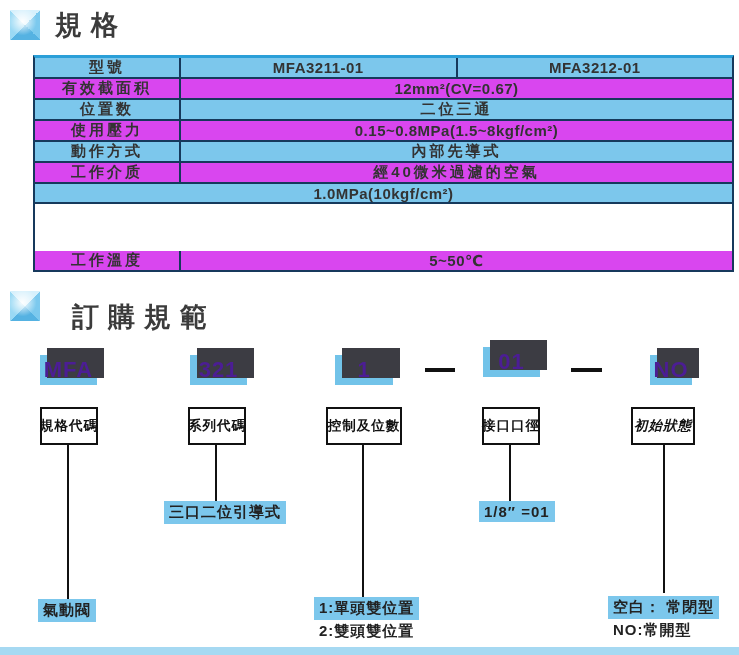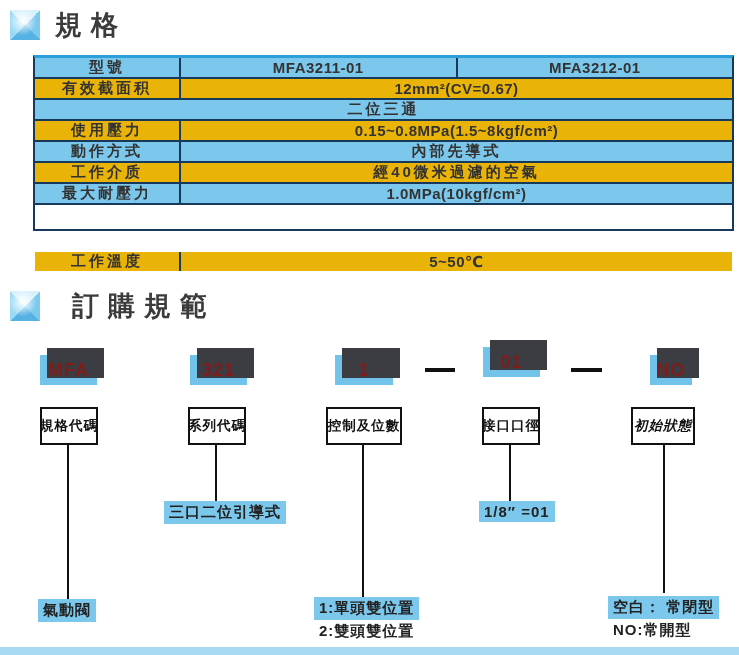--- a/index.html
+++ b/index.html
@@ -15,45 +15,45 @@
     background:
       radial-gradient(circle at 42% 38%, rgba(255,255,255,.95), rgba(255,255,255,0) 55%),
       conic-gradient(from 45deg, #7cc9ee 0 90deg, #55b2e2 90deg 180deg, #9ad9f4 180deg 270deg, #d6f0fc 270deg 360deg);
   }
   .sec-title{
     font-size:27px;font-weight:bold;color:#3b3b3b;letter-spacing:9px;
     line-height:34px;white-space:nowrap;
   }
   
   .spec-table{
-    left:33px;top:55px;width:701px;height:176px;box-sizing:border-box;
+    left:33px;top:55px;width:701px;height:217px;box-sizing:border-box;
     border:2px solid #16395c;border-top:3px solid #2a9fd8;
     display:flex;flex-direction:column;
   }
   .trow{flex:1;display:flex;border-bottom:2px solid #16395c;box-sizing:border-box;}
   .trow:last-child{border-bottom:none;margin-top:47px;}
   .trow.blue{background:#7cc7ec;}
-  .trow.white{background:#eab308;}
+  .trow.white{background:#d946ef;}
   .tlabel{
     width:146px;flex:0 0 146px;border-right:2px solid #16395c;box-sizing:border-box;
     display:flex;align-items:center;justify-content:center;
     font-size:15px;font-weight:bold;color:#333;letter-spacing:3px;
   }
   .tvals{flex:1;display:flex;text-align:right;}
   .tcell{
     flex:1;display:flex;align-items:center;justify-content:center;
     font-size:15px;font-weight:bold;color:#333;letter-spacing:.5px;box-sizing:border-box;
   }
   .tcell.divided{border-left:2px solid #16395c;}
   .tcell.cjk{letter-spacing:3px;}
   
   .code-box{
-    height:30px;background:#72c3e9;color:#7f1d1d;
+    height:30px;background:#72c3e9;color:#4c1d95;
     display:flex;align-items:center;justify-content:center;
-    font-size:18px;font-weight:bold;letter-spacing:1px;
+    font-size:22px;font-weight:bold;letter-spacing:1px;
     position:absolute;z-index:0;text-align:right;
   }
   .code-box::before{
     content:"";position:absolute;left:0;top:0;right:0;bottom:0;
     transform:translate(7px,-7px);background:#3c3c43;z-index:-1;
   }
   .dash{height:4px;background:#111;}
   .label-box{
     height:38px;box-sizing:border-box;border:2px solid #111;background:#fff;
     display:flex;align-items:center;justify-content:center;
@@ -83,46 +83,46 @@
     <div class="tvals">
       <div class="tcell">MFA3211-01</div>
       <div class="tcell divided">MFA3212-01</div>
     </div>
   </div>
   <div class="trow white">
     <div class="tlabel">有效截面积</div>
     <div class="tcell">12mm²(CV=0.67)</div>
   </div>
   <div class="trow blue">
+    <div class="tlabel">位置数</div>
     <div class="tcell cjk">二位三通</div>
   </div>
   <div class="trow white">
     <div class="tlabel">使用壓力</div>
     <div class="tcell">0.15~0.8MPa(1.5~8kgf/cm²)</div>
   </div>
   <div class="trow blue">
     <div class="tlabel">動作方式</div>
     <div class="tcell cjk">內部先導式</div>
   </div>
   <div class="trow white">
     <div class="tlabel">工作介质</div>
     <div class="tcell cjk">經40微米過濾的空氣</div>
   </div>
   <div class="trow blue">
-    <div class="tlabel">最大耐壓力</div>
     <div class="tcell">1.0MPa(10kgf/cm²)</div>
   </div>
   <div class="trow white">
     <div class="tlabel">工作溫度</div>
     <div class="tcell">5~50℃</div>
   </div>
 </div>
 
 <div class="abs bullet" style="left:10px;top:291px;"></div>
-<div class="abs sec-title" style="left:55px;top:289px;padding-left:17px;">訂購規範</div>
+<div class="abs sec-title" style="left:55px;top:300px;padding-left:17px;">訂購規範</div>
 
 <div class="code-box" style="left:40px;top:355px;width:57px;">MFA</div>
 <div class="code-box" style="left:190px;top:355px;width:57px;">321</div>
 <div class="code-box" style="left:335px;top:355px;width:58px;">1</div>
 <div class="abs dash" style="left:425px;top:368px;width:30px;"></div>
 <div class="code-box" style="left:483px;top:347px;width:57px;">01</div>
 <div class="abs dash" style="left:571px;top:368px;width:31px;"></div>
 <div class="code-box" style="left:650px;top:355px;width:42px;">NO</div>
 
 <div class="abs label-box" style="left:40px;top:407px;width:58px;">規格代碼</div>

